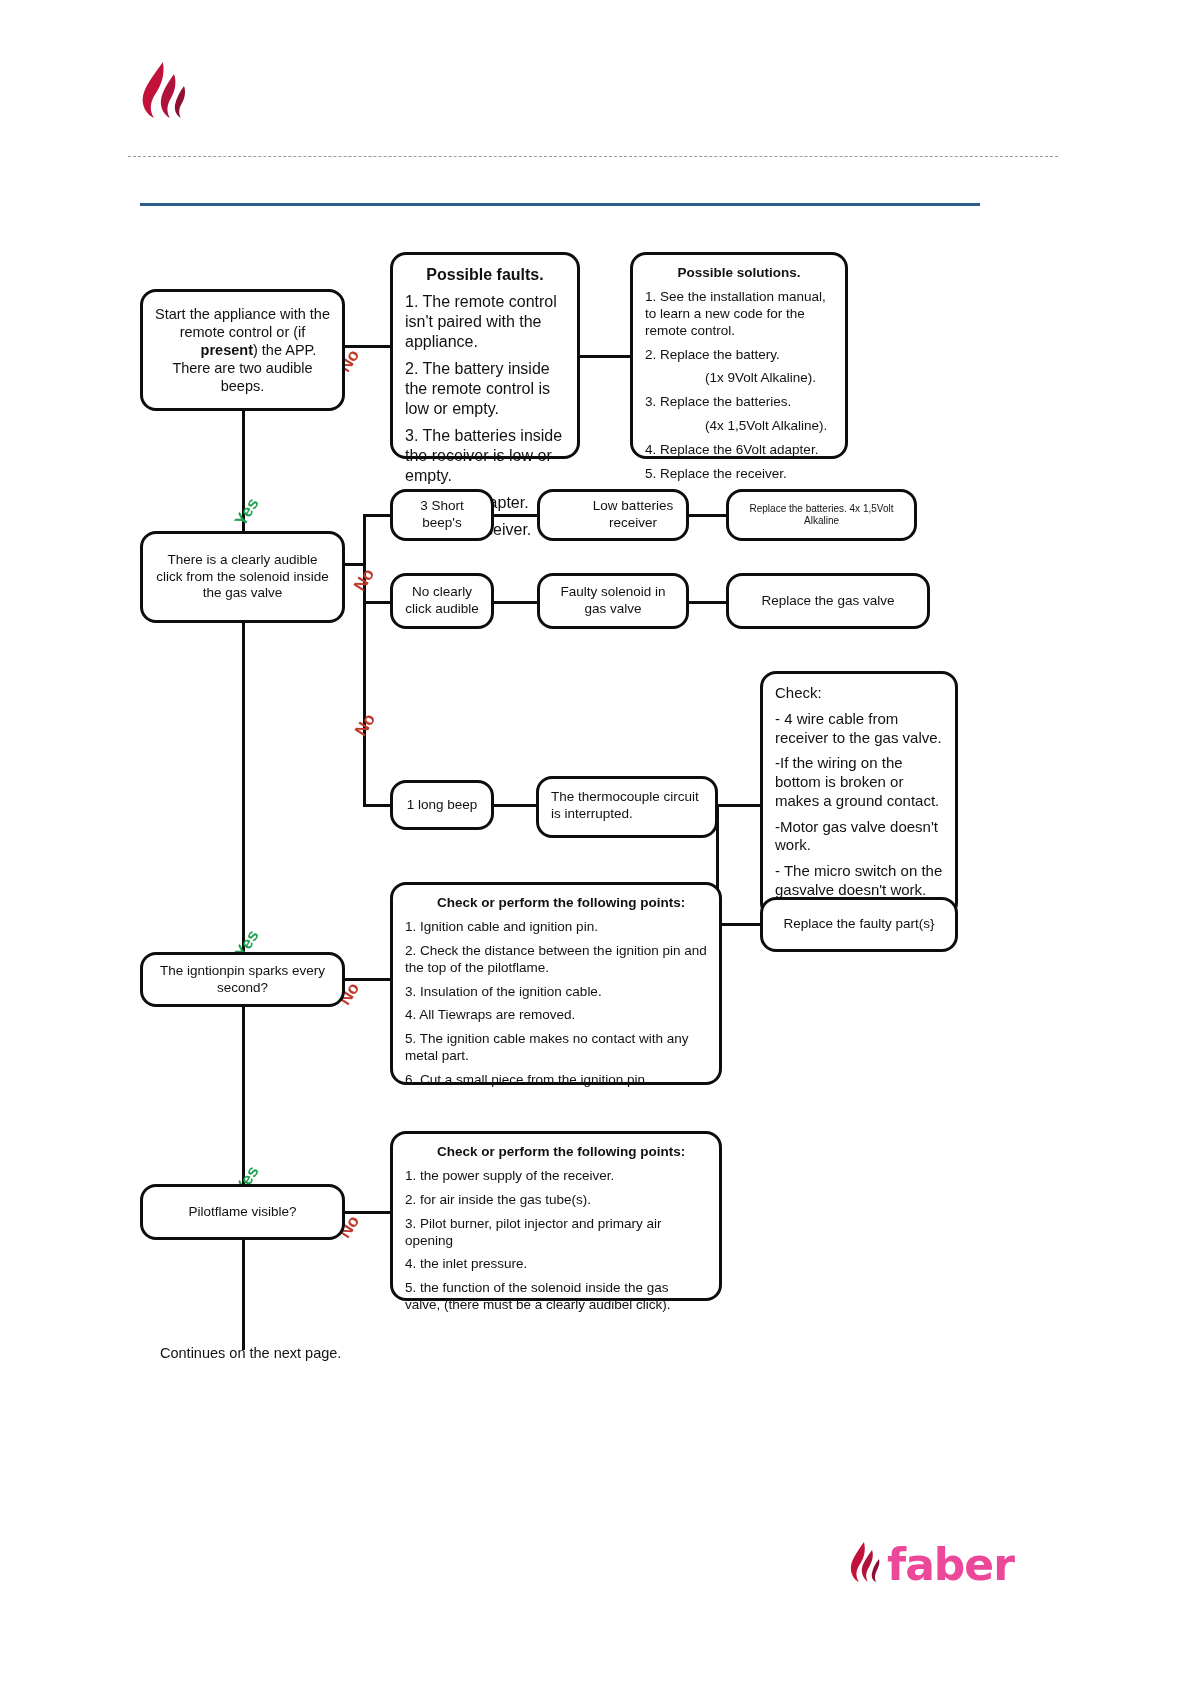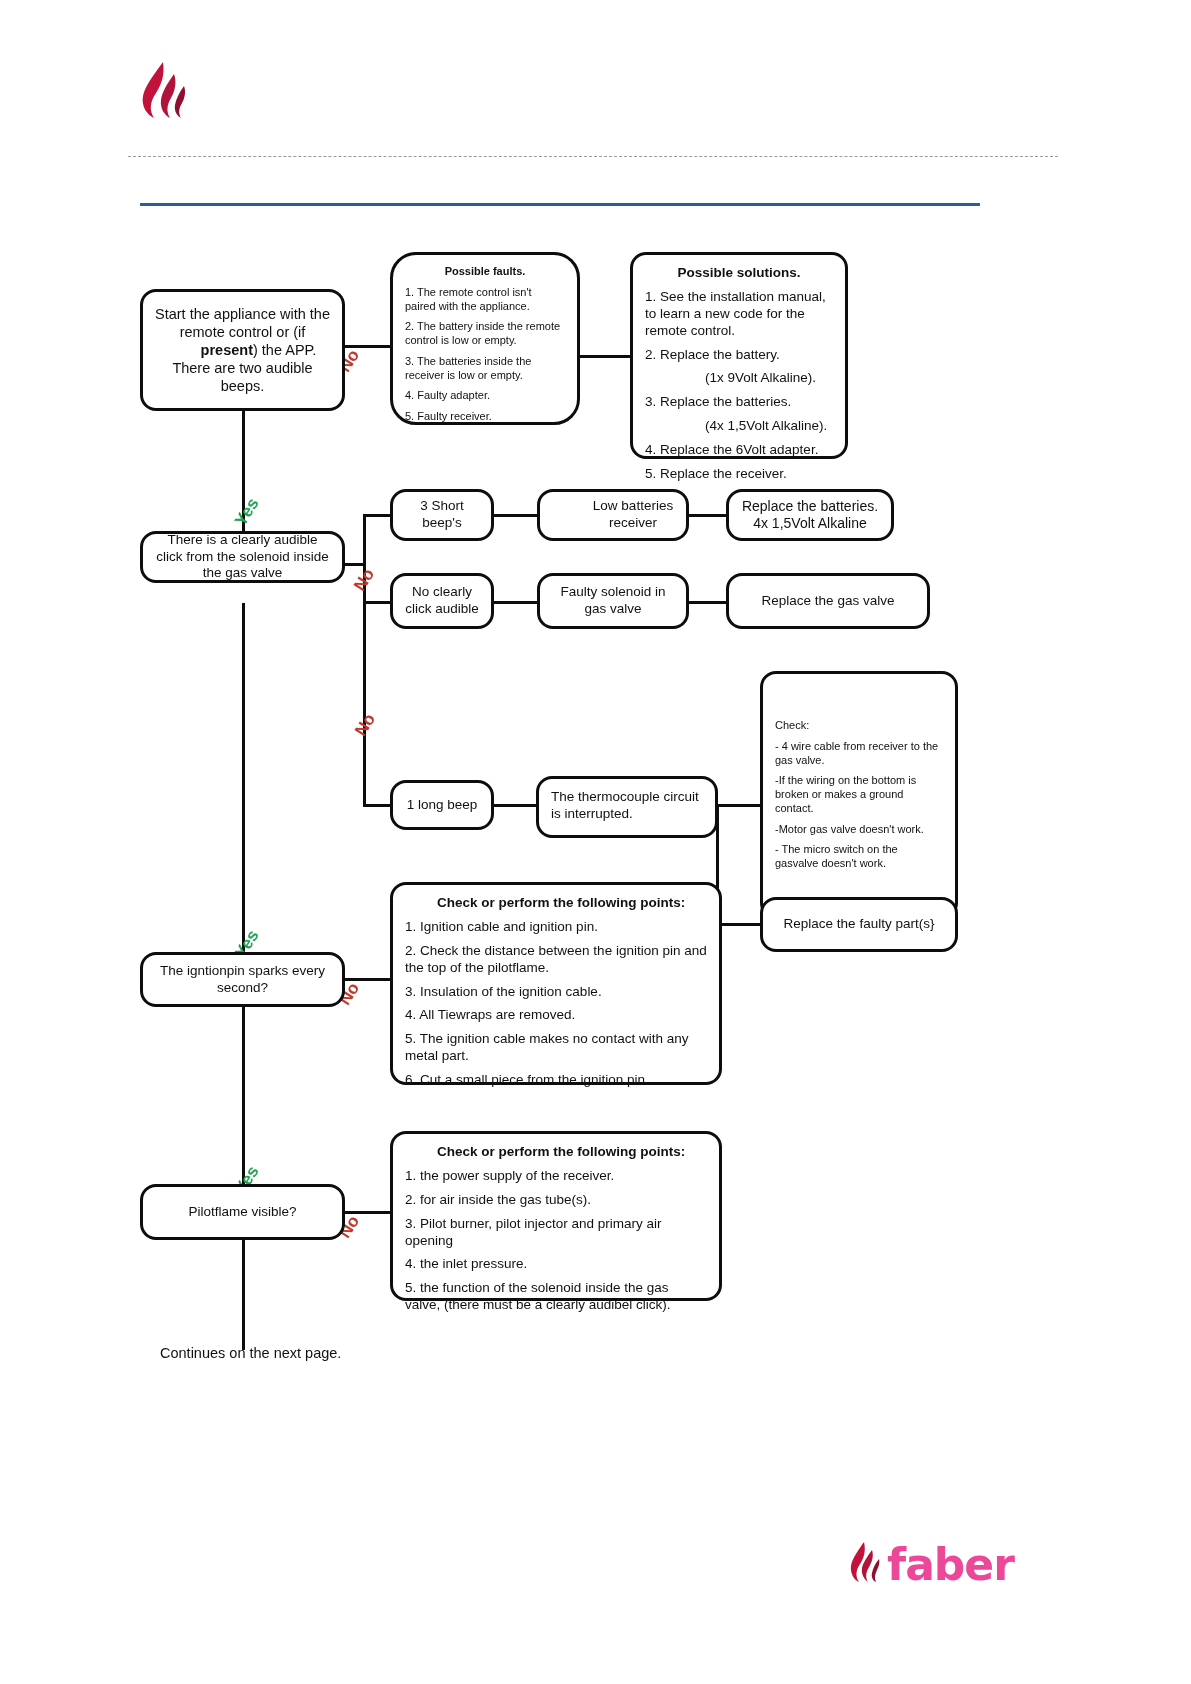--- a/index.html
+++ b/index.html
@@ -119,21 +119,21 @@
 
   <div class="box" style="left:140px;top:289px;width:205px;height:122px;font-size:14.5px;">
     <div class="box-inner ctr">
       <span>Start the appliance with the</span>
       <span><span>remote control or (if </span><span class="b">present</span><span>)</span></span>
       <span>the APP. There are two audible</span>
       <span>beeps.</span>
     </div>
   </div>
 
-  <div class="box left-align" style="left:390px;top:252px;width:190px;height:173px;font-size:11px;border-radius:26px;">
+  <div class="box left-align" style="left:390px;top:252px;width:190px;height:207px;font-size:16px;">
     <div class="box-inner">
       <span class="ttl">Possible faults.</span>
       <span class="ln">1. The remote control isn't paired with the appliance.</span>
       <span class="ln">2. The battery inside the remote control is low or empty.</span>
       <span class="ln">3. The batteries inside the receiver is low or empty.</span>
       <span class="ln">4. Faulty adapter.</span>
       <span class="ln">5. Faulty receiver.</span>
     </div>
   </div>
 
@@ -143,52 +143,52 @@
       <span class="ln">1. See the installation manual, to learn a new code for the remote control.</span>
       <span class="ln">2. Replace the battery.</span>
       <span class="indent">(1x 9Volt Alkaline).</span>
       <span class="ln">3. Replace the batteries.</span>
       <span class="indent">(4x 1,5Volt Alkaline).</span>
       <span class="ln">4. Replace the 6Volt adapter.</span>
       <span class="ln">5. Replace the receiver.</span>
     </div>
   </div>
 
-  <div class="box" style="left:140px;top:531px;width:205px;height:52px;font-size:13.5px;">
+  <div class="box" style="left:140px;top:531px;width:205px;height:92px;font-size:13.5px;">
     <div class="box-inner ctr">There is a clearly audible click from the solenoid inside the gas valve</div>
   </div>
 
   <div class="box" style="left:390px;top:489px;width:104px;height:52px;font-size:13.5px;">
     <div class="box-inner ctr">3 Short beep's</div>
   </div>
   <div class="box" style="left:537px;top:489px;width:152px;height:52px;font-size:13.5px;padding-left:40px;">
     <div class="box-inner ctr">Low batteries receiver</div>
   </div>
-  <div class="box" style="left:726px;top:489px;width:168px;height:52px;font-size:14px;justify-content:center;">
+  <div class="box" style="left:726px;top:489px;width:191px;height:52px;font-size:10px;justify-content:center;">
     <div class="box-inner ctr">Replace the batteries. 4x 1,5Volt Alkaline</div>
   </div>
 
   <div class="box" style="left:390px;top:573px;width:104px;height:56px;font-size:13.5px;">
     <div class="box-inner ctr">No clearly click audible</div>
   </div>
   <div class="box" style="left:726px;top:573px;width:204px;height:56px;font-size:13.5px;">
     <div class="box-inner ctr">Replace the gas valve</div>
   </div>
   <div class="box" style="left:537px;top:573px;width:152px;height:56px;font-size:13.5px;">
     <div class="box-inner ctr">Faulty solenoid in gas valve</div>
   </div>
 
   <div class="box" style="left:390px;top:780px;width:104px;height:50px;font-size:13.5px;">
     <div class="box-inner ctr">1 long beep</div>
   </div>
   <div class="box left-align" style="left:536px;top:776px;width:182px;height:62px;font-size:13.5px;">
     <div class="box-inner">The thermocouple circuit is interrupted.</div>
   </div>
 
-  <div class="box left-align" style="left:760px;top:671px;width:198px;height:248px;font-size:11px;align-items:center;">
+  <div class="box left-align" style="left:760px;top:671px;width:198px;height:248px;font-size:15px;">
     <div class="box-inner">
       <span class="ln">Check:</span>
       <span class="ln">- 4 wire cable from receiver to the gas valve.</span>
       <span class="ln">-If the wiring on the bottom is broken or makes a ground contact.</span>
       <span class="ln">-Motor gas valve doesn't work.</span>
       <span class="ln">- The micro switch on the gasvalve doesn't work.</span>
     </div>
   </div>
 
   <div class="box" style="left:760px;top:897px;width:198px;height:55px;font-size:13.5px;">

